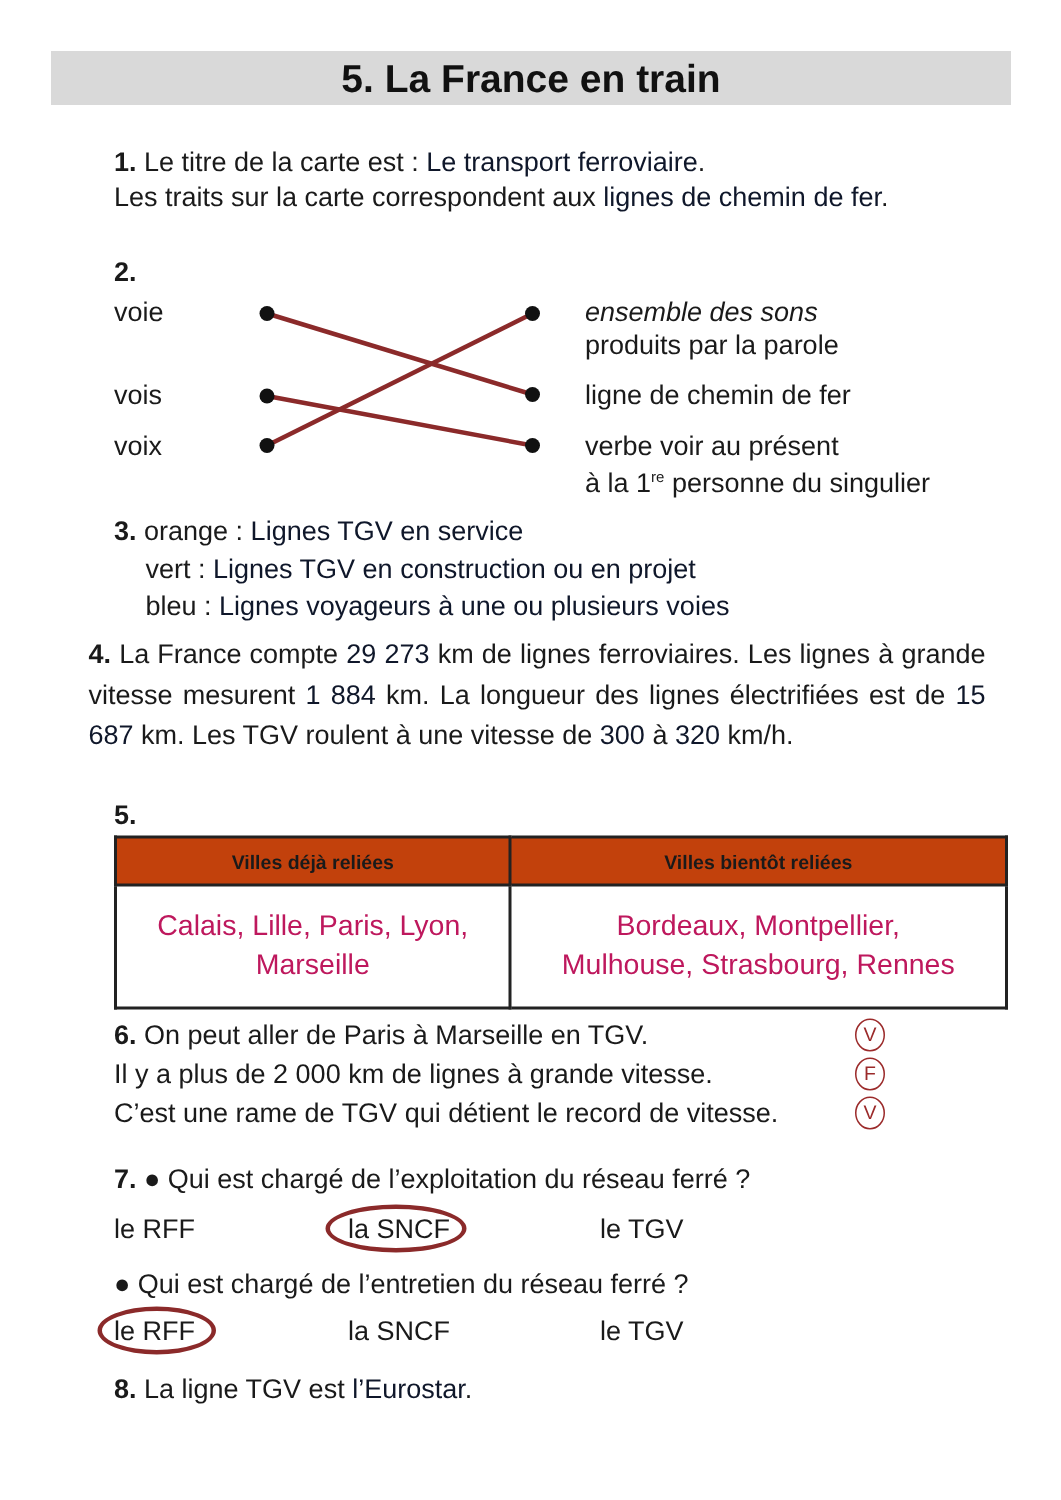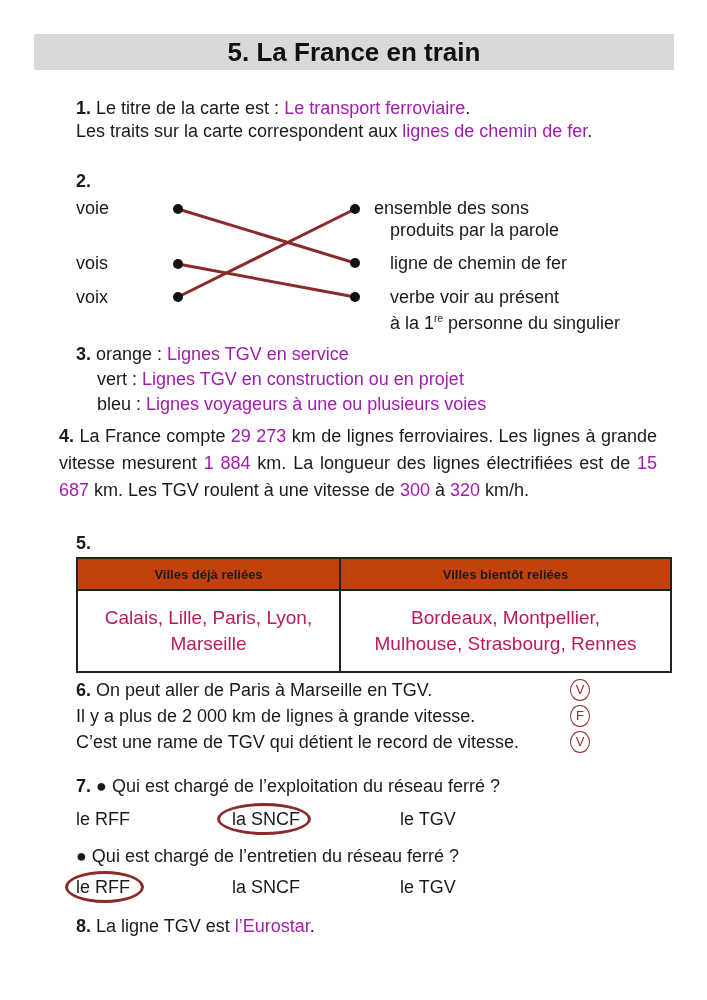--- a/index.html
+++ b/index.html
@@ -1,17 +1,17 @@
 <!DOCTYPE html>
 <html><head>
 <meta charset="utf-8">
 <style>
   html, body { margin:0; padding:0; background:#fff; }
   body { width:707px; height:1000px; position:relative; font-family:"Liberation Sans", sans-serif; color:#1a1a1a; font-size:18px; overflow:hidden; }
-  .red { color:#a21caf; }
+  .red { color:#0f172a; }
   .b { font-weight:bold; }
   .header { position:absolute; left:34px; top:34px; width:640px; height:36px; background:#d9d9d9; display:flex; align-items:center; justify-content:center; }
   .header h1 { margin:0; font-size:26px; font-weight:bold; color:#111; }
   .line { position:absolute; left:76px; white-space:nowrap; line-height:22px; }
   .abs { position:absolute; white-space:nowrap; line-height:22px; }
   .just { position:absolute; left:59px; width:598px; line-height:27px; text-align:justify; }
   .just p { margin:0; }
   table { position:absolute; left:76px; top:557px; width:596px; border-collapse:collapse; }
   th, td { border:2px solid #222; text-align:center; }
   th { background:#c2410c; font-size:13px; height:28px; }
@@ -31,21 +31,21 @@
   <span class="b">1.</span><span> Le titre de la carte est : </span><span class="red">Le transport ferroviaire</span><span>.</span>
 </div>
 <div class="line" style="top:120px;">
   <span>Les traits sur la carte correspondent aux </span><span class="red">lignes de chemin de fer</span><span>.</span>
 </div>
 
 <div class="line b" style="top:170px;">2.</div>
 <div class="line" style="top:197px;">voie</div>
 <div class="line" style="top:252px;">vois</div>
 <div class="line" style="top:286px;">voix</div>
-<div class="abs" style="left:374px; top:197px;">ensemble des sons</div>
+<div class="abs" style="left:390px; top:197px;font-style:italic;">ensemble des sons</div>
 <div class="abs" style="left:390px; top:219px;">produits par la parole</div>
 <div class="abs" style="left:390px; top:252px;">ligne de chemin de fer</div>
 <div class="abs" style="left:390px; top:286px;">verbe voir au présent</div>
 <div class="abs" style="left:390px; top:308px;"><span>à la 1</span><sup style="font-size:10px;">re</sup><span> personne du singulier</span></div>
 
 <svg width="707" height="1000">
   <line x1="178" y1="209" x2="355" y2="263" stroke="#8b2a2a" stroke-width="3"></line>
   <line x1="178" y1="264" x2="355" y2="297" stroke="#8b2a2a" stroke-width="3"></line>
   <line x1="178" y1="297" x2="355" y2="209" stroke="#8b2a2a" stroke-width="3"></line>
   <circle cx="178" cy="209" r="5" fill="#111"></circle>

